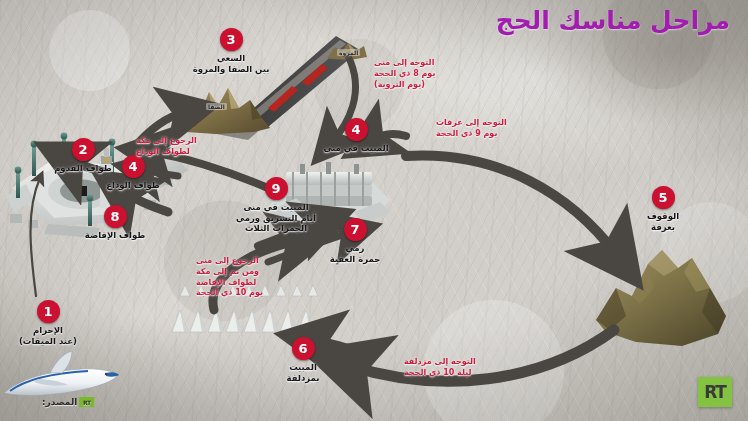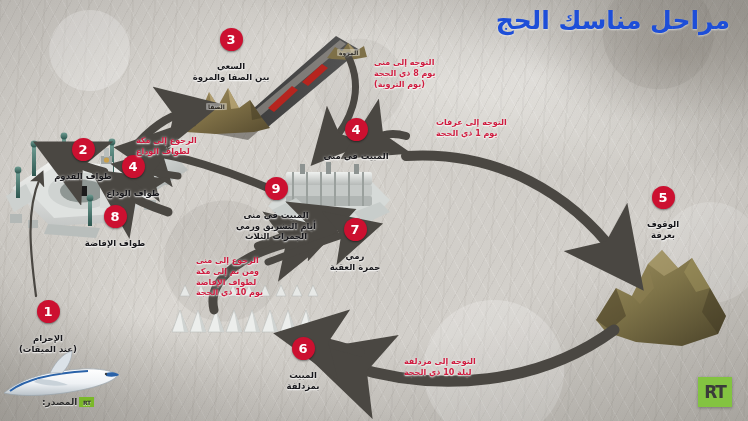--- a/index.html
+++ b/index.html
@@ -47,37 +47,37 @@
   }
   
   .hill-wash{
     position:absolute;right:0;top:0;width:300px;height:150px;
     background:radial-gradient(ellipse 70% 70% at 75% 35%, rgba(125,118,108,.35) 0%, rgba(125,118,108,0) 70%);
   }
 
   
   .title{
     position:absolute;top:6px;right:18px;
-    font-size:25px;font-weight:bold;color:#1d4ed8;
+    font-size:25px;font-weight:bold;color:#a21caf;
     letter-spacing:.5px;
     text-shadow:0 1px 2px rgba(255,255,255,.55);
   }
 
   
   .step{position:absolute;text-align:center;}
   .step .num{
     width:23px;height:23px;border-radius:50%;
     background:#cc1030;color:#fff;
     font-size:13px;font-weight:bold;
     line-height:23px;text-align:center;
     margin:0 auto;
     box-shadow:0 1px 2px rgba(0,0,0,.45);
   }
   .step .cap{
-    margin-top:10px;
+    margin-top:2px;
     font-size:8.5px;font-weight:bold;color:#16161a;
     line-height:1.25;white-space:pre-line;
     text-shadow:0 1px 1.5px rgba(255,255,255,.85),0 0 3px rgba(255,255,255,.7);
   }
 
   
   .note{
     position:absolute;
     font-size:8px;font-weight:bold;color:#cf1b3f;
     line-height:1.35;white-space:pre-line;text-align:left;
@@ -429,21 +429,21 @@
         <div class="num">4</div>
         <div class="cap">طواف الوداع</div>
       </div>
     </div>
 
   <div id="notes-layer">
       <div class="note" style="left: 374px; top: 58px; width: 120px;">التوجه إلى منى
 يوم 8 ذي الحجة
 (يوم التروية)</div>
       <div class="note" style="left: 436px; top: 118px; width: 126px;">التوجه إلى عرفات
-يوم 1 ذي الحجة</div>
+يوم 9 ذي الحجة</div>
       <div class="note" style="left: 404px; top: 357px; width: 140px;">التوجه إلى مزدلفة
 ليلة 10 ذي الحجة</div>
       <div class="note" style="left: 196px; top: 256px; width: 110px;">الرجوع إلى منى
 ومن ثم إلى مكة
 لطواف الإفاضة
 يوم 10 ذي الحجة</div>
       <div class="note" style="left: 136px; top: 136px; width: 84px;">الرجوع إلى مكة
 لطواف الوداع</div>
     </div>
 

